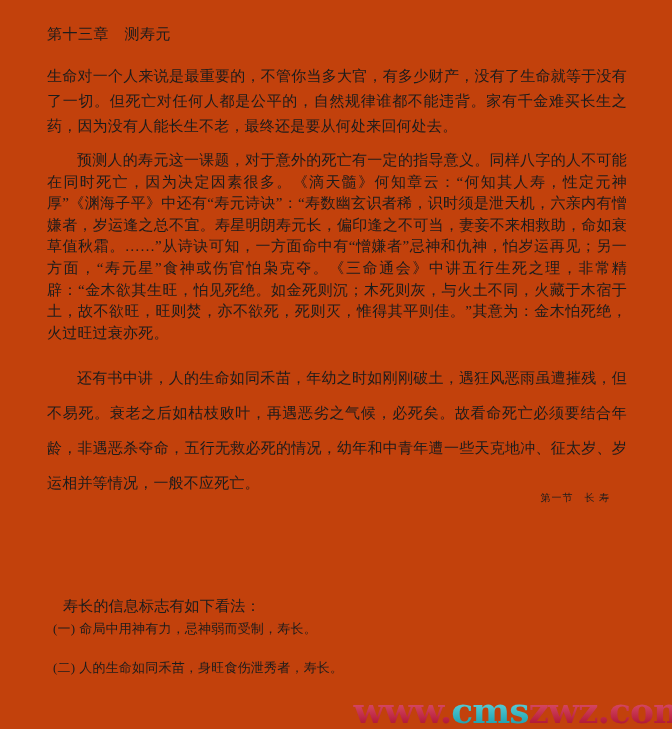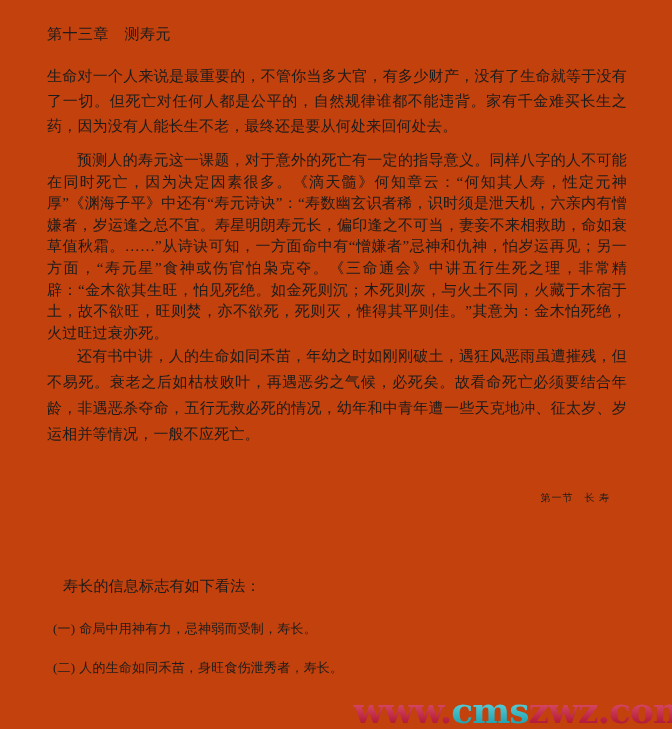--- a/index.html
+++ b/index.html
@@ -29,35 +29,35 @@
   .para {
     position: absolute;
     left: 47px;
     width: 580px;
     font-size: 15px;
     text-align: justify;
     letter-spacing: 0.2px;
   }
   .para-1 { top: 64px;  line-height: 25px; }
   .para-2 { top: 150px; line-height: 21.6px; text-indent: 2em; }
-  .para-3 { top: 343px; line-height: 26px; text-indent: 2em; }
+  .para-3 { top: 361px; line-height: 35px; text-indent: 2em; }
   .section-heading {
     position: absolute;
     left: 47px;
     top: 491px;
     width: 563px;
     text-align: right;
     font-size: 10px;
     letter-spacing: 1px;
     white-space: pre;
   }
   .list-intro {
     position: absolute;
     left: 63px;
-    top: 577px;
+    top: 597px;
     font-size: 15px;
     letter-spacing: 0.2px;
   }
   .list-item {
     position: absolute;
     left: 53px;
     font-size: 13px;
     letter-spacing: 0.2px;
   }
   .list-item-1 { top: 620px; }

